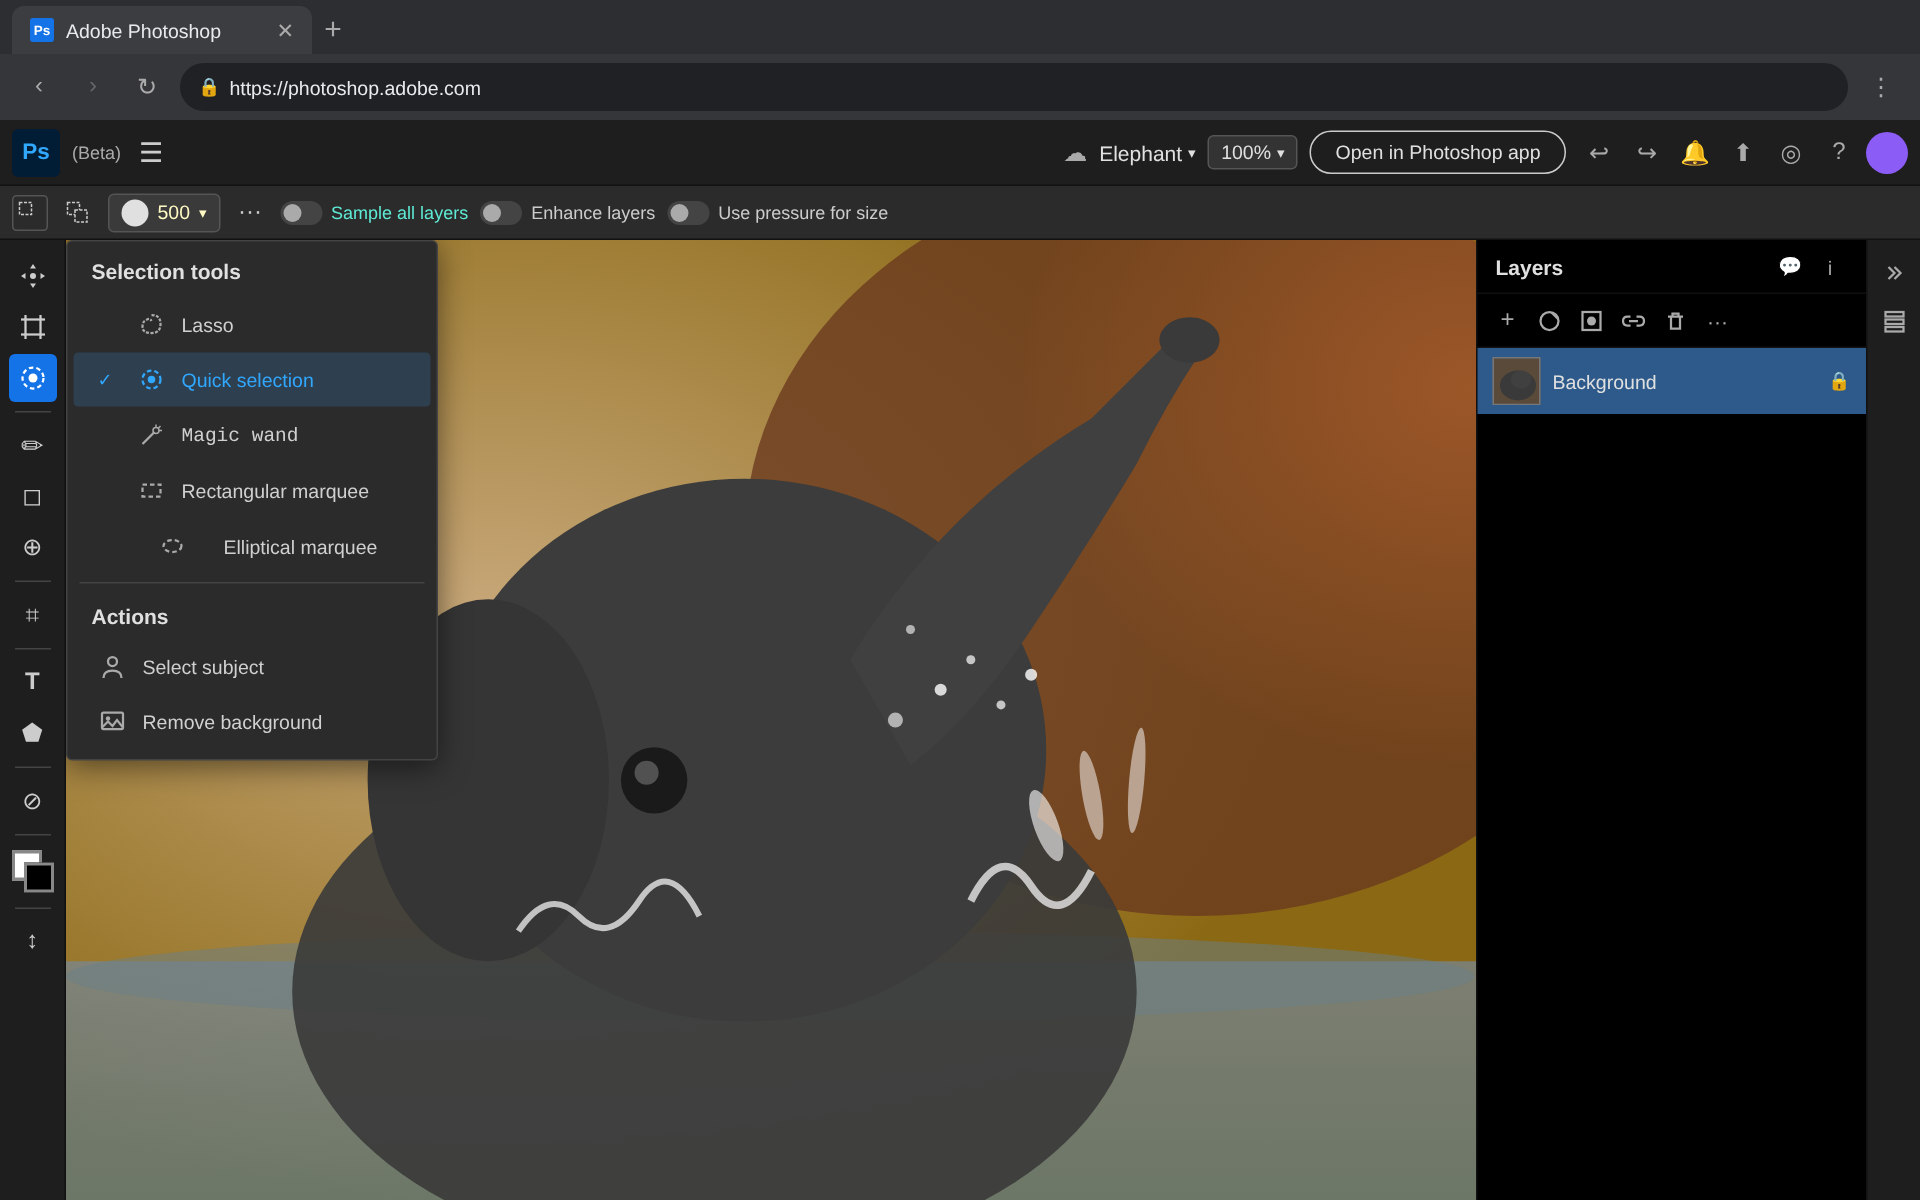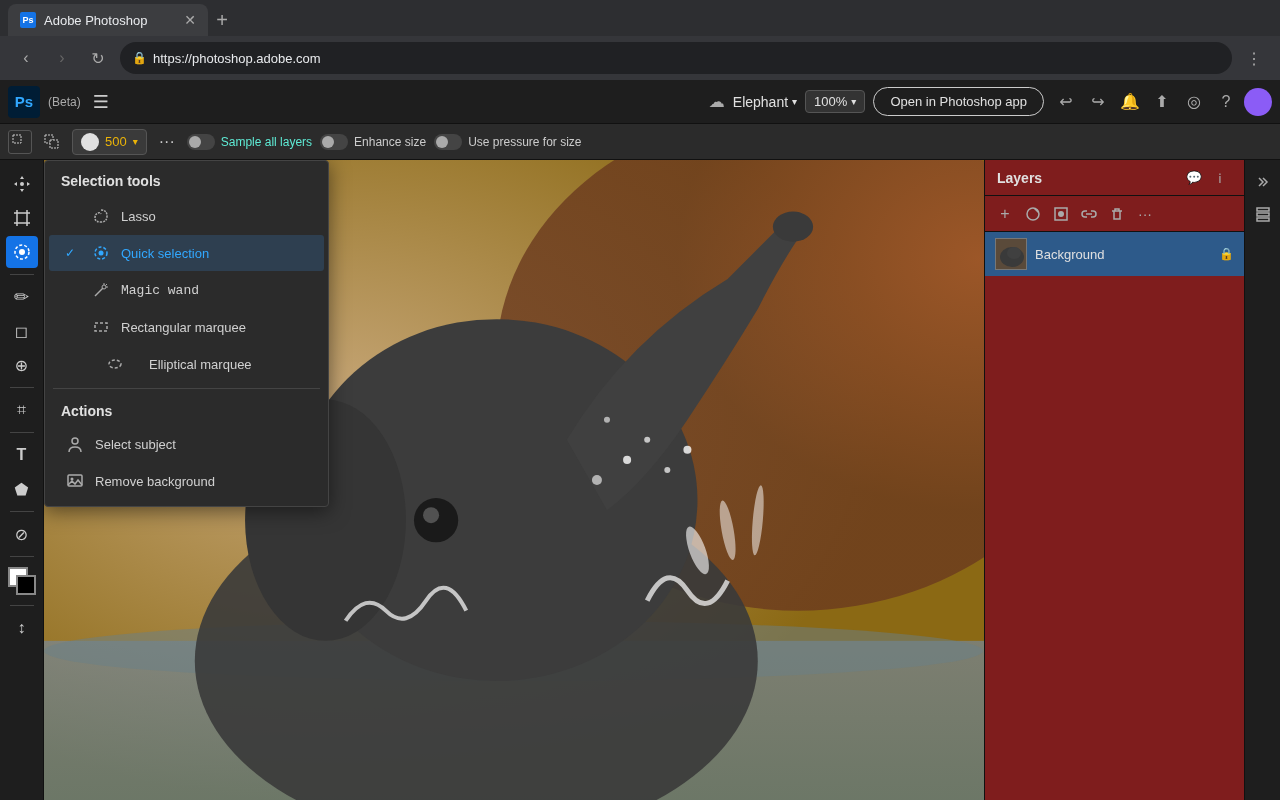--- a/index.html
+++ b/index.html
@@ -61,37 +61,37 @@
       <svg width="16" height="16" viewBox="0 0 16 16">
           <rect x="1" y="1" width="8" height="8" fill="none" stroke="#ccc" stroke-width="1" stroke-dasharray="2,1"></rect>
         </svg>
     </div>
     <div style="width:24px;height:24px;display:flex;align-items:center;justify-content:center;color:#ccc;font-size:13px;cursor:pointer;border-radius:3px;">
       <svg width="16" height="16" viewBox="0 0 16 16">
           <rect x="1" y="1" width="8" height="8" fill="none" stroke="#ccc" stroke-width="1" stroke-dasharray="2,1"></rect>
           <rect x="6" y="6" width="8" height="8" fill="#2b2b2b" stroke="#ccc" stroke-width="1" stroke-dasharray="2,1"></rect>
         </svg>
     </div>
-    <div style="background:#3a3a3a;border:1px solid #555;border-radius:4px;color:#eab308;font-size:13px;padding:3px 8px;display:flex;align-items:center;gap:6px;cursor:pointer;height:26px;">
+    <div style="background:#3a3a3a;border:1px solid #555;border-radius:4px;color:#fef9c3;font-size:13px;padding:3px 8px;display:flex;align-items:center;gap:6px;cursor:pointer;height:26px;">
       <div style="width:18px;height:18px;background:#e0e0e0;border-radius:50;border-radius:50%;flex-shrink:0;"></div>
       <span>500</span>
       <span style="font-size:10px;">▾</span>
     </div>
     <span style="color:#ccc;font-size:16px;cursor:pointer;padding:0 4px;">···</span>
     <div style="display:flex;align-items:center;gap:6px;color:#5eead4;font-size:12px;cursor:pointer;">
       <div style="width:28px;height:16px;background:#444;border-radius:8px;position:relative;cursor:pointer;">
         <div style="width:12px;height:12px;background:#aaa;border-radius:50%;position:absolute;top:2px;left:2px;"></div>
       </div>
       <span>Sample all layers</span>
     </div>
     <div style="display:flex;align-items:center;gap:6px;color:#ccc;font-size:12px;cursor:pointer;">
       <div style="width:28px;height:16px;background:#444;border-radius:8px;position:relative;cursor:pointer;">
         <div style="width:12px;height:12px;background:#aaa;border-radius:50%;position:absolute;top:2px;left:2px;"></div>
       </div>
-      <span>Enhance size</span>
+      <span>Enhance layers</span>
     </div>
     <div style="display:flex;align-items:center;gap:6px;color:#ccc;font-size:12px;cursor:pointer;">
       <div style="width:28px;height:16px;background:#444;border-radius:8px;position:relative;cursor:pointer;">
         <div style="width:12px;height:12px;background:#aaa;border-radius:50%;position:absolute;top:2px;left:2px;"></div>
       </div>
       <span>Use pressure for size</span>
     </div>
   </div>
 
   <div style="display:flex;flex:1;overflow:hidden;">
@@ -188,21 +188,21 @@
 
           <circle cx="580" cy="300" r="4" fill="white" opacity="0.8"></circle>
           <circle cx="600" cy="280" r="3" fill="white" opacity="0.7"></circle>
           <circle cx="550" cy="320" r="5" fill="white" opacity="0.6"></circle>
           <circle cx="620" cy="310" r="3" fill="white" opacity="0.7"></circle>
           <circle cx="640" cy="290" r="4" fill="white" opacity="0.8"></circle>
           <circle cx="560" cy="260" r="3" fill="white" opacity="0.6"></circle>
         </svg>
       </div>
 
-      <div style="position:absolute;top:0;left:0;width:285px;background:#2b2b2b;border:1px solid #444;border-radius:4px;z-index:100;box-shadow:0 4px 20px rgba(0,0,0,0.5);">
+      <div style="position:absolute;top:0;left:0;width:248px;background:#2b2b2b;border:1px solid #444;border-radius:4px;z-index:100;box-shadow:0 4px 20px rgba(0,0,0,0.5);">
 
         <div style="padding:12px 16px 8px;color:#e0e0e0;font-size:14px;font-weight:600;">Selection tools</div>
 
         <div style="display:flex;align-items:center;padding:8px 16px;color:#d0d0d0;font-size:13px;cursor:pointer;gap:10px;border-radius:3px;margin:1px 4px;">
           <span style="width:16px;"></span>
           <span style="width:20px;height:20px;display:flex;align-items:center;justify-content:center;font-size:14px;color:#aaa;">
             <svg width="16" height="16" viewBox="0 0 16 16" fill="none" stroke="#aaa" stroke-width="1.5">
                 <path d="M8 2 Q14 2 14 8 Q14 14 8 14 Q2 14 2 10 Q2 6 5 5 Q7 4 8 6" stroke-dasharray="2,1"></path>
               </svg>
           </span>
@@ -275,21 +275,21 @@
                 <path d="M2 13 L6 9 L9 12 L12 8 L16 13" stroke="#aaa" stroke-width="1.5"></path>
                 <circle cx="6" cy="7" r="1.5" fill="#aaa"></circle>
               </svg>
           </span>
           <span>Remove background</span>
         </div>
 
       </div>
     </div>
 
-    <div style="width:260px;background:#7f1d1d;display:flex;flex-direction:column;border-left:1px solid #111;flex-shrink:0;">
+    <div style="width:260px;background:#000000;display:flex;flex-direction:column;border-left:1px solid #111;flex-shrink:0;">
 
       <div style="height:36px;display:flex;align-items:center;padding:0 12px;border-bottom:1px solid #111;">
         <span style="color:#e0e0e0;font-size:14px;font-weight:600;flex:1;">Layers</span>
         <div style="display:flex;gap:2px;">
           <div style="width:24px;height:24px;display:flex;align-items:center;justify-content:center;color:#aaa;font-size:13px;cursor:pointer;border-radius:3px;">💬</div>
           <div style="width:24px;height:24px;display:flex;align-items:center;justify-content:center;color:#aaa;font-size:13px;cursor:pointer;border-radius:3px;">ℹ</div>
         </div>
       </div>
 
       <div style="height:36px;display:flex;align-items:center;padding:0 8px;gap:4px;border-bottom:1px solid #111;">

